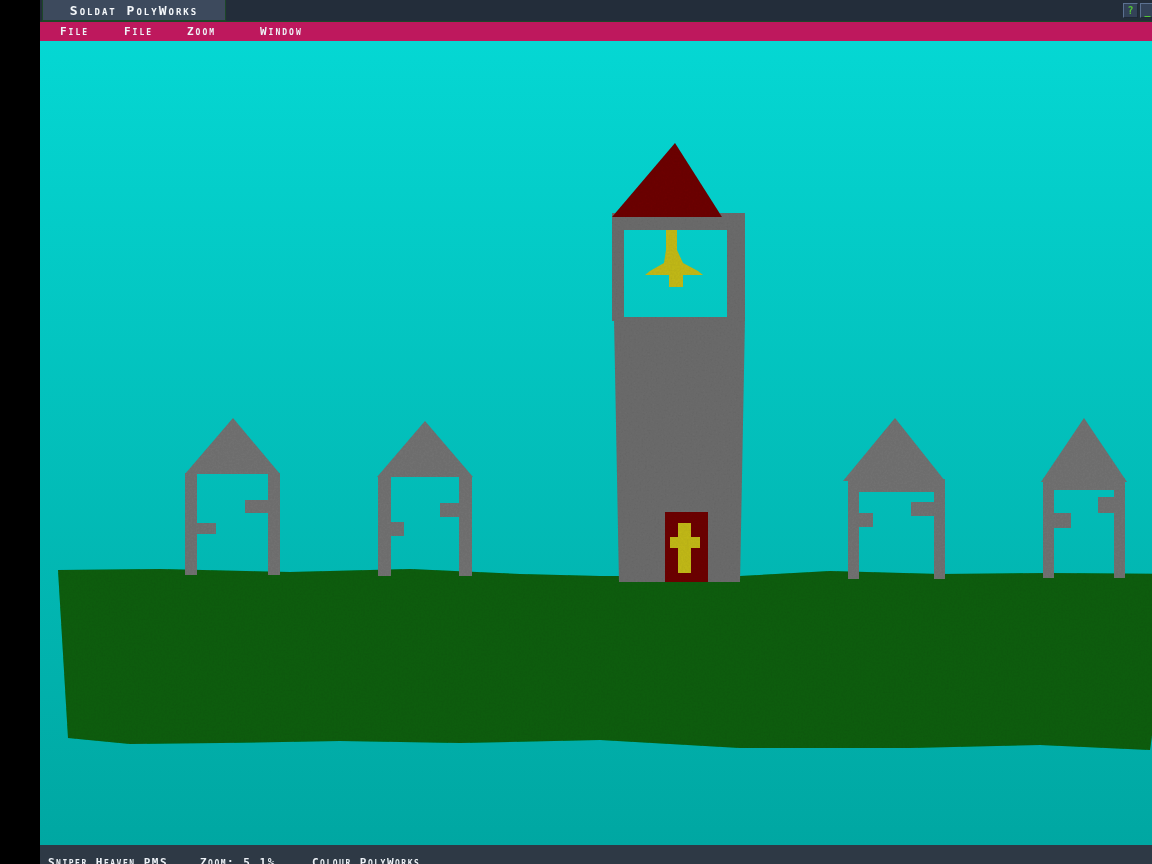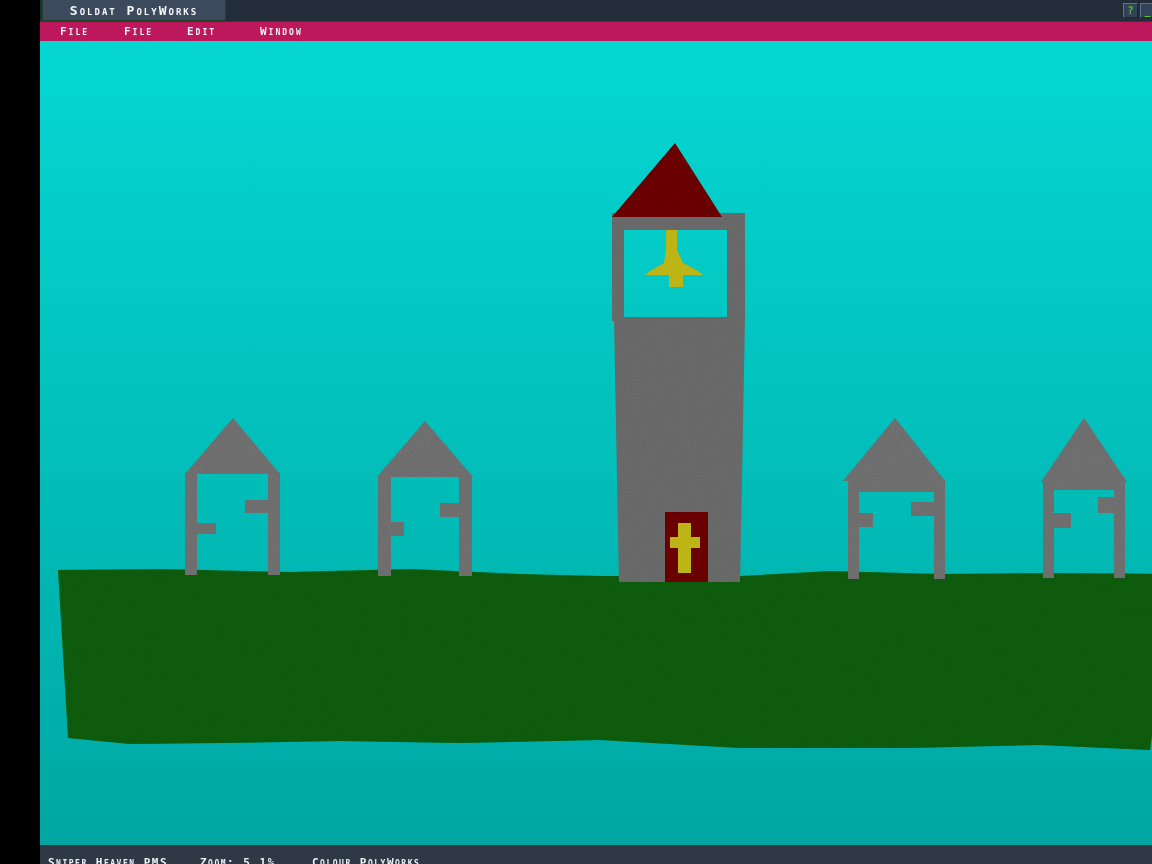--- a/index.html
+++ b/index.html
@@ -87,21 +87,21 @@
       </div>
       <div class="win-btn">
         <span>X</span>
       </div>
     </div>
   </div>
 
   <div class="menubar">
     <div class="menu-item menu-file">File</div>
     <div class="menu-item menu-edit">File</div>
-    <div class="menu-item menu-view">Edit</div>
+    <div class="menu-item menu-view">Zoom</div>
     <div class="menu-item menu-window">Window</div>
   </div>
 
   <div class="canvas">
     <svg width="1152" height="804" viewBox="0 0 1152 804">
       <defs>
         <linearGradient id="sky" x1="0" y1="0" x2="0" y2="804" gradientUnits="userSpaceOnUse">
           <stop offset="0" id="sky-top-stop" stop-color="#05d7d3"></stop>
           <stop offset="1" id="sky-bottom-stop" stop-color="#00a7a2"></stop>
         </linearGradient>

